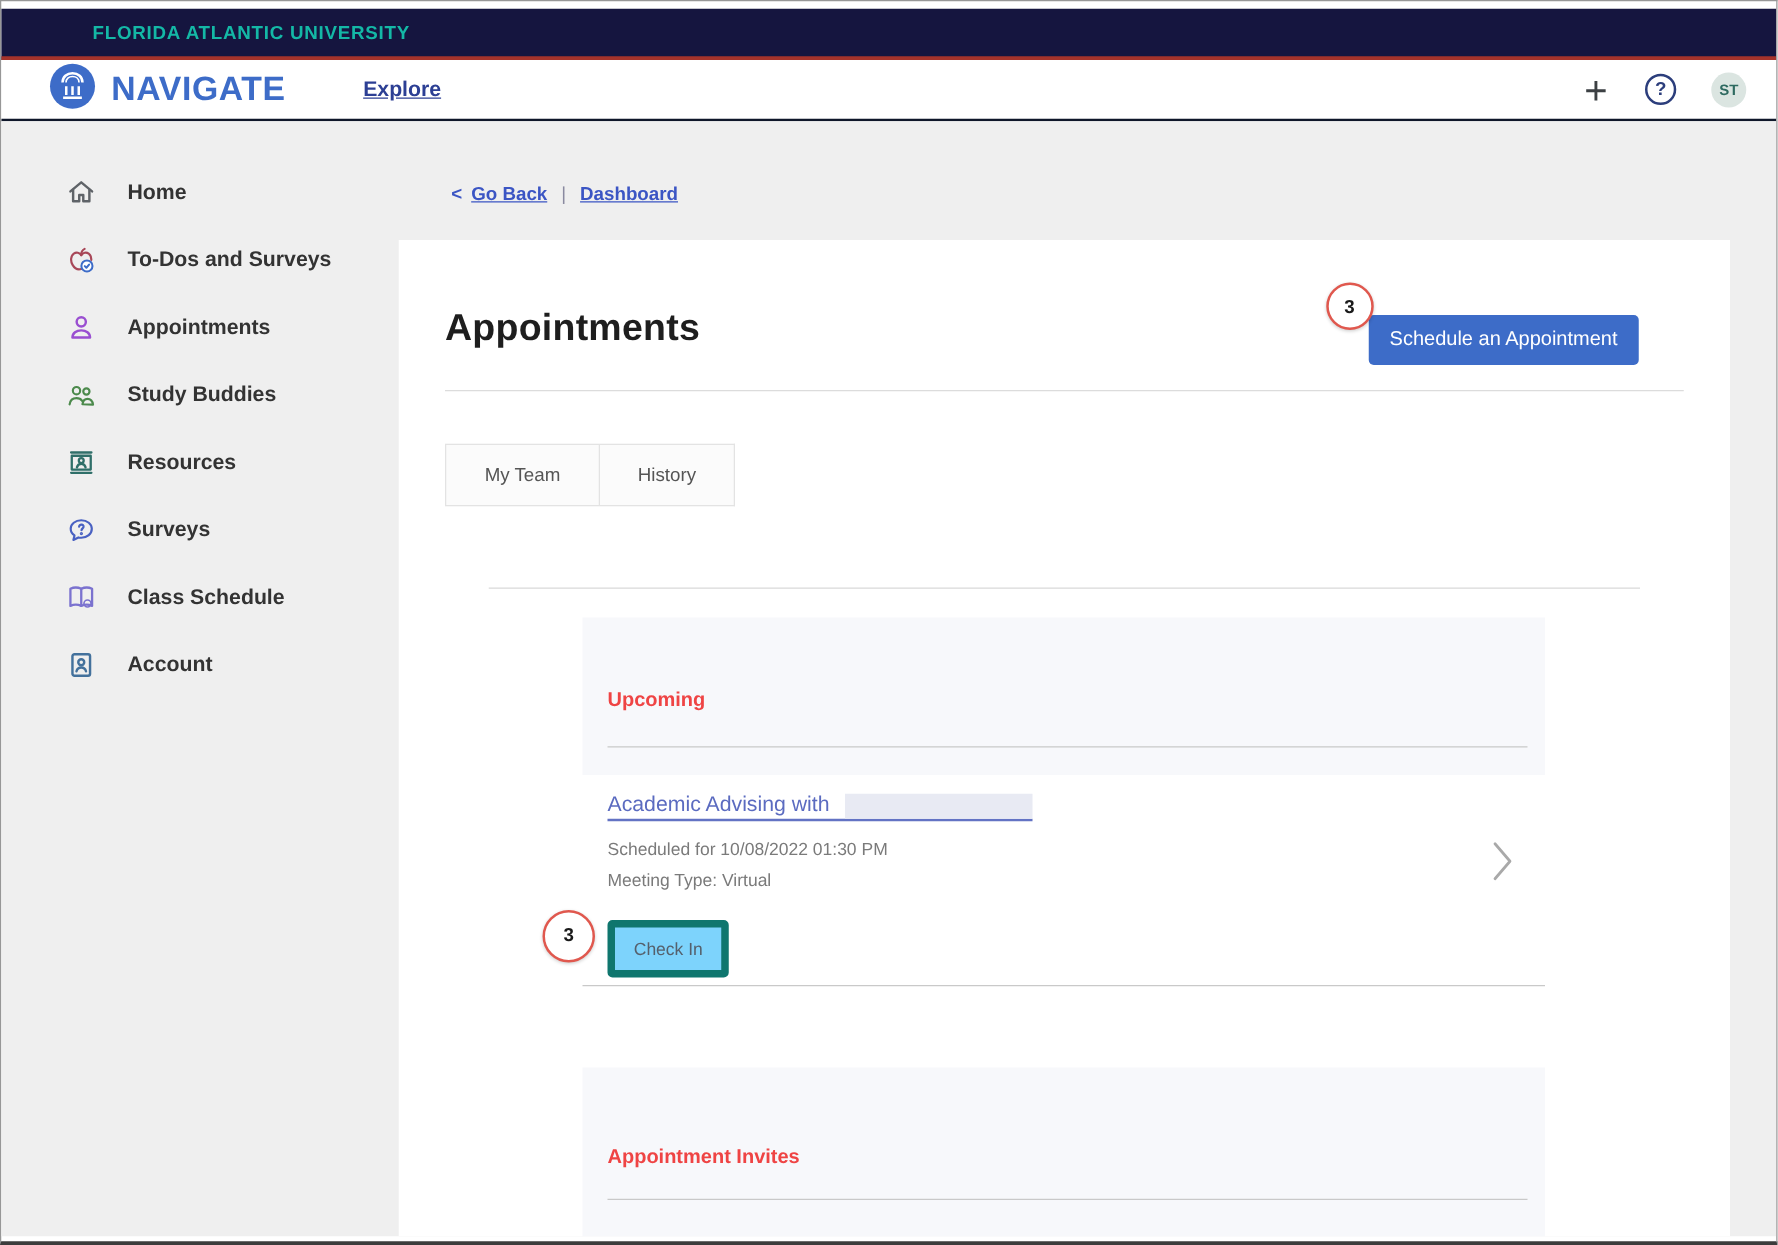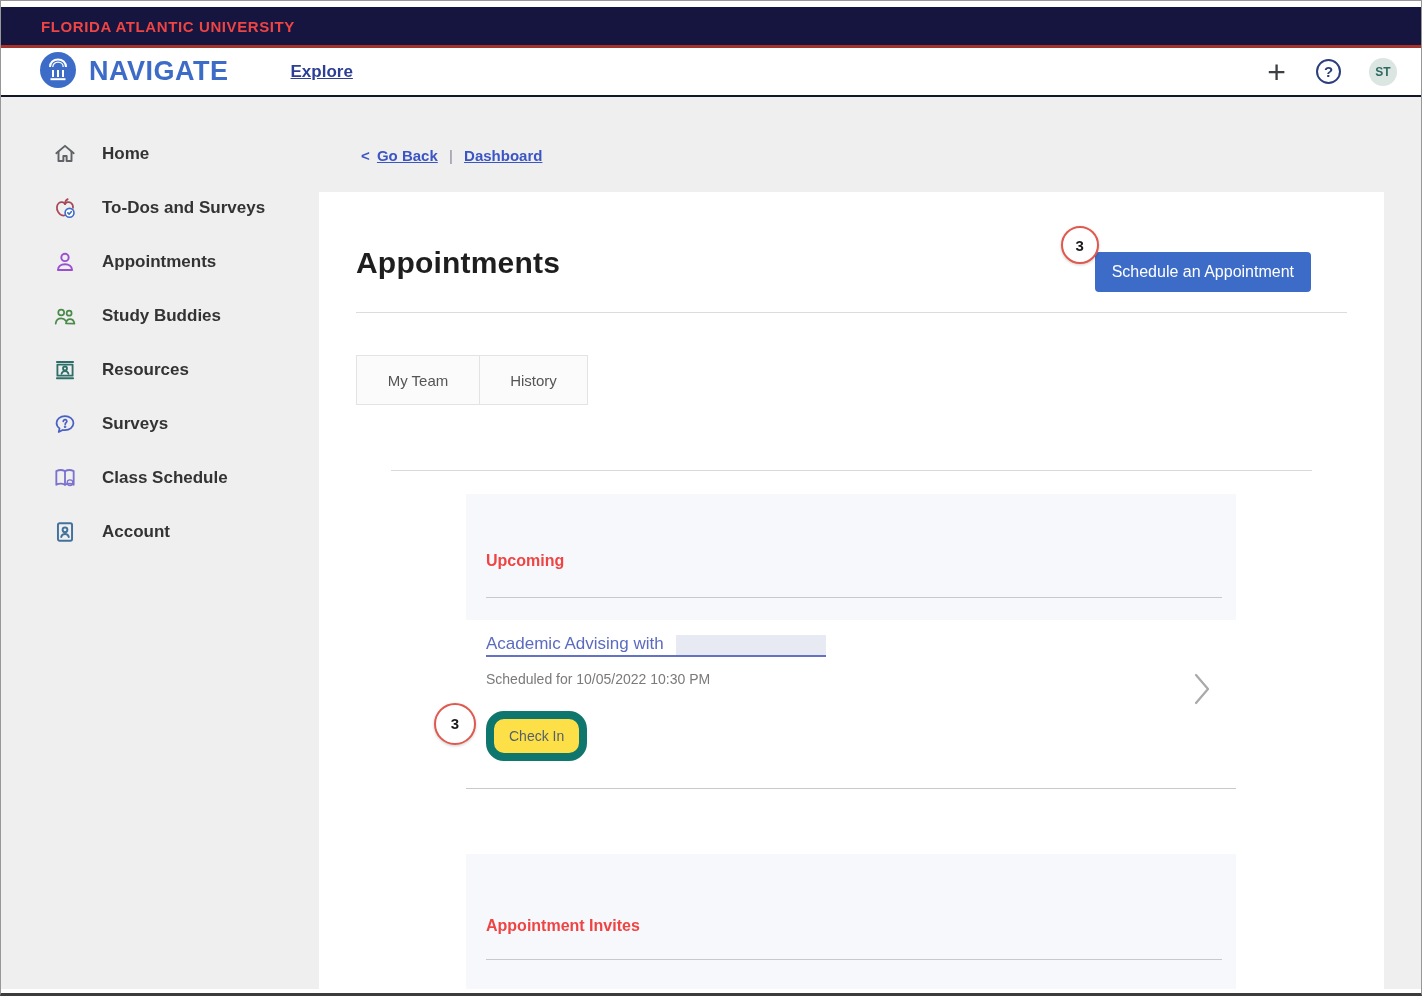--- a/index.html
+++ b/index.html
@@ -6,21 +6,21 @@
   body { font-family:"Liberation Sans", sans-serif; background:#fff; }
   .frame {
     width:1422px; height:996px; position:relative; overflow:hidden;
     border:1px solid #979797; border-bottom:3px solid #3c3c3c; background:#fff;
   }
   
   .topbar {
     margin-top:6px; height:41px; background:#15153f; border-bottom:3px solid #a5332b;
     display:flex; align-items:center; padding-left:40px;
   }
-  .topbar-text { color:#ef4444; font-size:15px; font-weight:600; letter-spacing:0.6px; }
+  .topbar-text { color:#14b8a6; font-size:15px; font-weight:600; letter-spacing:0.6px;margin-left:33px; }
   
   .appbar {
     height:49px; background:#fff; border-bottom:2px solid #0f172a;
     display:flex; align-items:center; padding:0 12px 0 38px;
   }
   .brand { display:flex; align-items:center; }
   .brand-name { margin-left:12px; font-size:27px; font-weight:800; color:#3d6cc8; letter-spacing:0.5px; }
   .explore { margin-left:62px; font-size:17px; font-weight:700; color:#2c3f94; text-decoration:underline; cursor:pointer; }
   .appbar-spacer { flex:1; }
   .plus-glyph { font-size:32px; font-weight:300; color:#3c4043; margin-right:30px; line-height:1; cursor:pointer; }
@@ -77,21 +77,21 @@
   .card-title { font-size:16px; font-weight:700; color:#ef4444; }
   .card-head-divider { margin-top:27px; border-bottom:1px solid #c9c9c9; }
   .appt-row { background:#fff; position:relative; padding:10px 0 0 20px; height:169px; border-bottom:1px solid #c9c9c9; }
   .appt-link { display:inline-block; border-bottom:2px solid #6373c4; text-decoration:none; margin-top:4px; cursor:pointer; }
   .appt-link-text { font-size:17px; color:#5b6bc0; }
   .redacted { display:inline-block; width:150px; height:20px; background:#e8eaf3; vertical-align:middle; margin-left:8px; }
   .appt-meta { font-size:14px; color:#7a7a7a; margin-top:9px; }
   .appt-meta.first { margin-top:14px; }
   .checkin-wrap { position:relative; display:inline-block; margin-top:24px; }
   .checkin-btn {
-    background:#fde047; border:8px solid #0f766e; border-radius:18px;
+    background:#7dd3fc; border:6px solid #0f766e; border-radius:4px;
     padding:9px 15px; font-size:14px; color:#55606c; font-family:"Liberation Sans", sans-serif; cursor:pointer;
   }
   .annot-checkin { left:-52px; top:-8px; width:42px; height:42px; }
   .row-chevron { position:absolute; right:24px; top:52px; cursor:pointer; }
   .card-invites { margin-top:65px; }
   .invites-head { background:#f7f8fb; padding:63px 14px 0 20px; height:140px; }
   .invites-divider { margin-top:24px; border-bottom:1px solid #c9c9c9; }
 </style>
 </head>
 <body>
@@ -242,21 +242,22 @@
         <div class="card">
           <div class="card-head">
             <div class="card-title">Upcoming</div>
             <div class="card-head-divider"></div>
           </div>
           <div class="appt-row">
             <a class="appt-link">
               <span class="appt-link-text">Academic Advising with</span>
               <span class="redacted"></span>
             </a>
-            <div class="appt-meta first">Scheduled for 10/05/2022 10:30 PM</div>
+            <div class="appt-meta first">Scheduled for 10/08/2022 01:30 PM</div>
+            <div class="appt-meta">Meeting Type: Virtual</div>
             <div class="checkin-wrap">
               <div class="annot-circle annot-checkin">3</div>
               <button class="checkin-btn">Check In</button>
             </div>
             <span class="row-chevron">
               <svg width="20" height="34" viewBox="0 0 20 34" fill="none">
                 <path d="M4 3 L16 17 L4 31" stroke="#a9a9a9" stroke-width="2.2" stroke-linecap="round" stroke-linejoin="round"></path>
               </svg>
             </span>
           </div>

